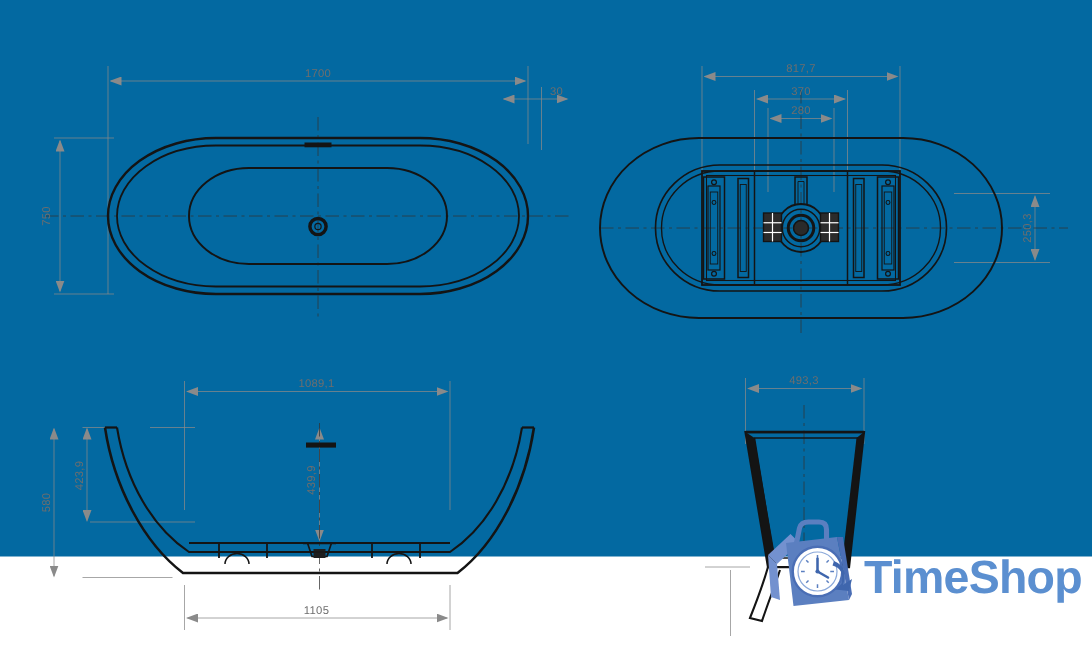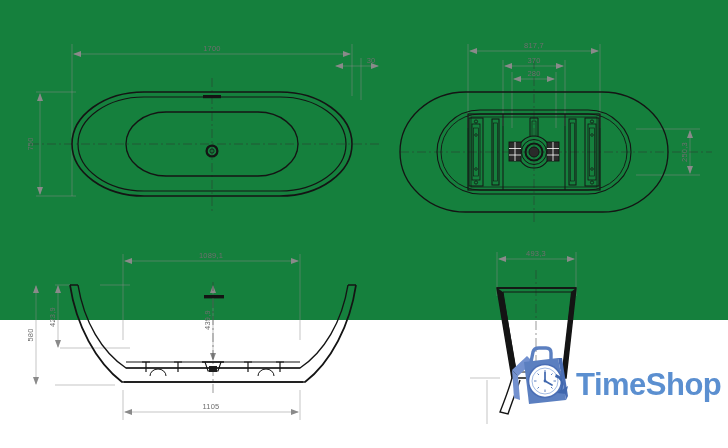--- a/index.html
+++ b/index.html
@@ -1,18 +1,18 @@
 <!DOCTYPE html>
 <html><head>
 <meta charset="utf-8">
 <style>
   html,body{margin:0;padding:0;background:#fff;}
   body{width:728px;height:448px;overflow:hidden;
        font-family:"Liberation Sans",sans-serif;}
-  #sheet{position:relative;width:728px;height:320px;background:#15803d;}
+  #sheet{position:relative;width:728px;height:371px;background:#0369a1;}
   #sheet svg{position:absolute;left:0;top:0;}
   .dimtext{font-family:"Liberation Sans",sans-serif;font-size:7.5px;fill:#6e6e6e;
            letter-spacing:.2px;}
   .logotext{font-family:"Liberation Sans",sans-serif;font-weight:bold;
             font-size:31px;fill:#5b8fd0;letter-spacing:-0.5px;}
 </style>
 </head>
 <body>
 
 <div id="sheet">

